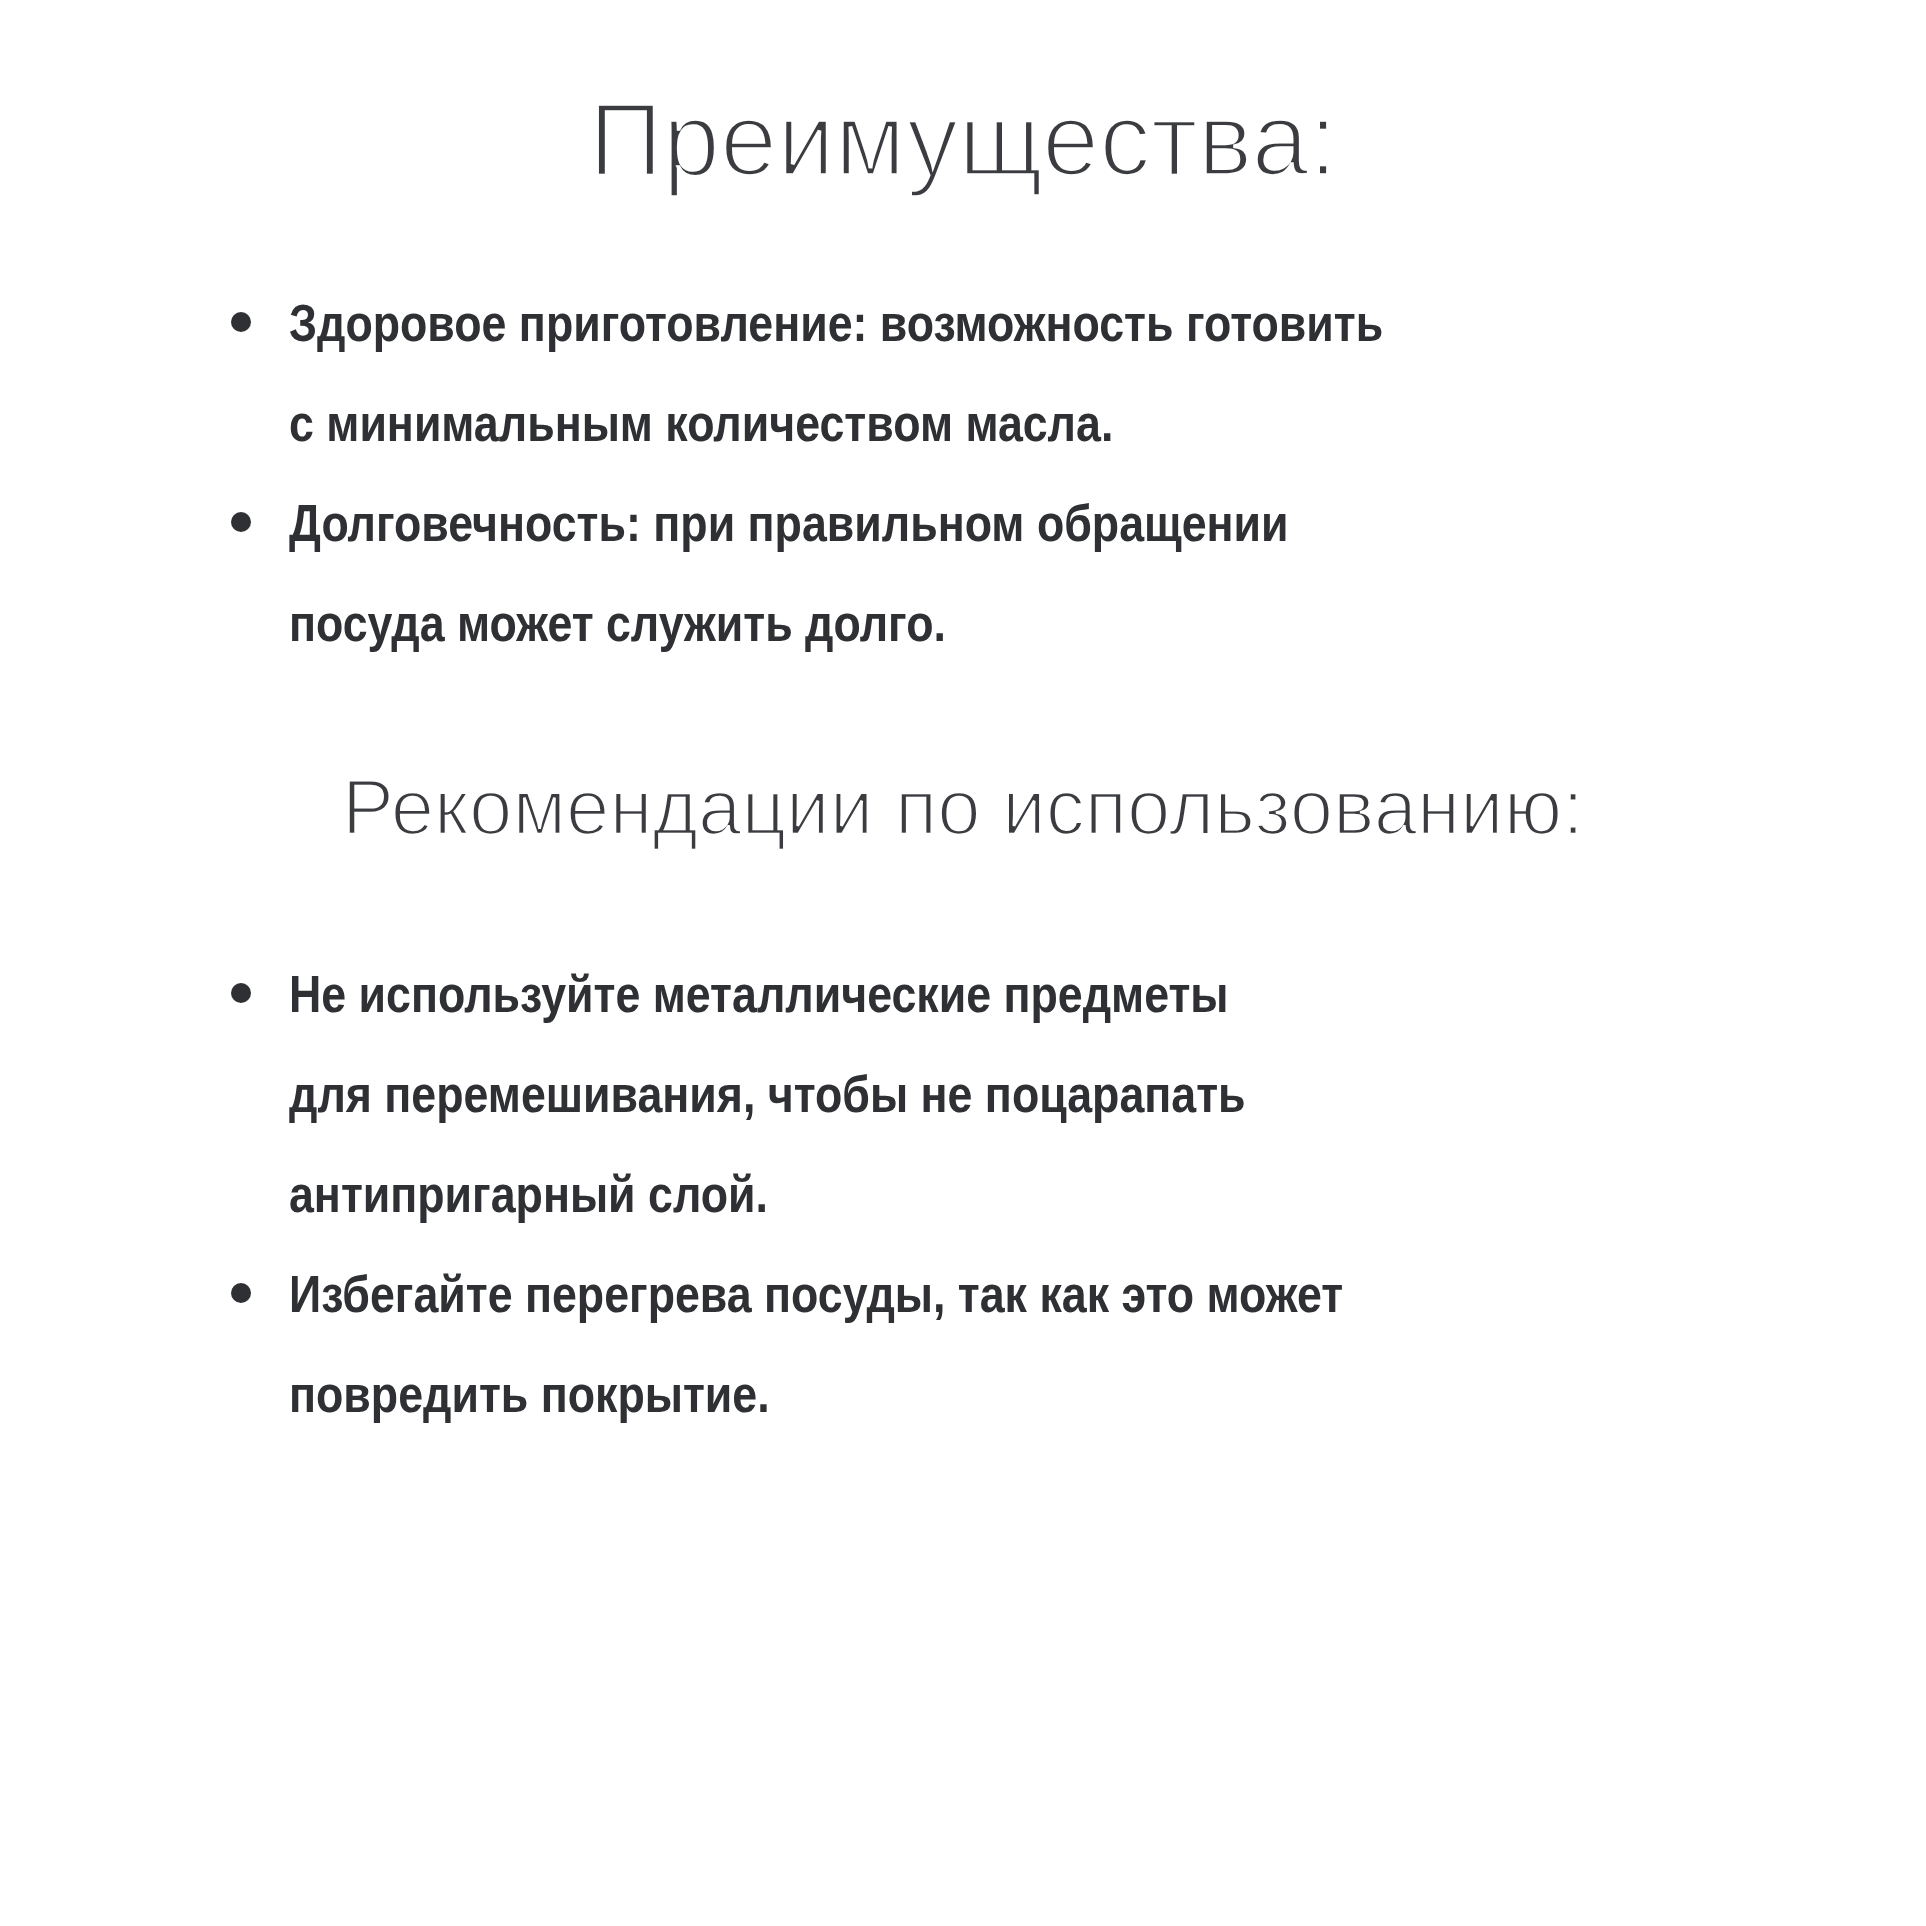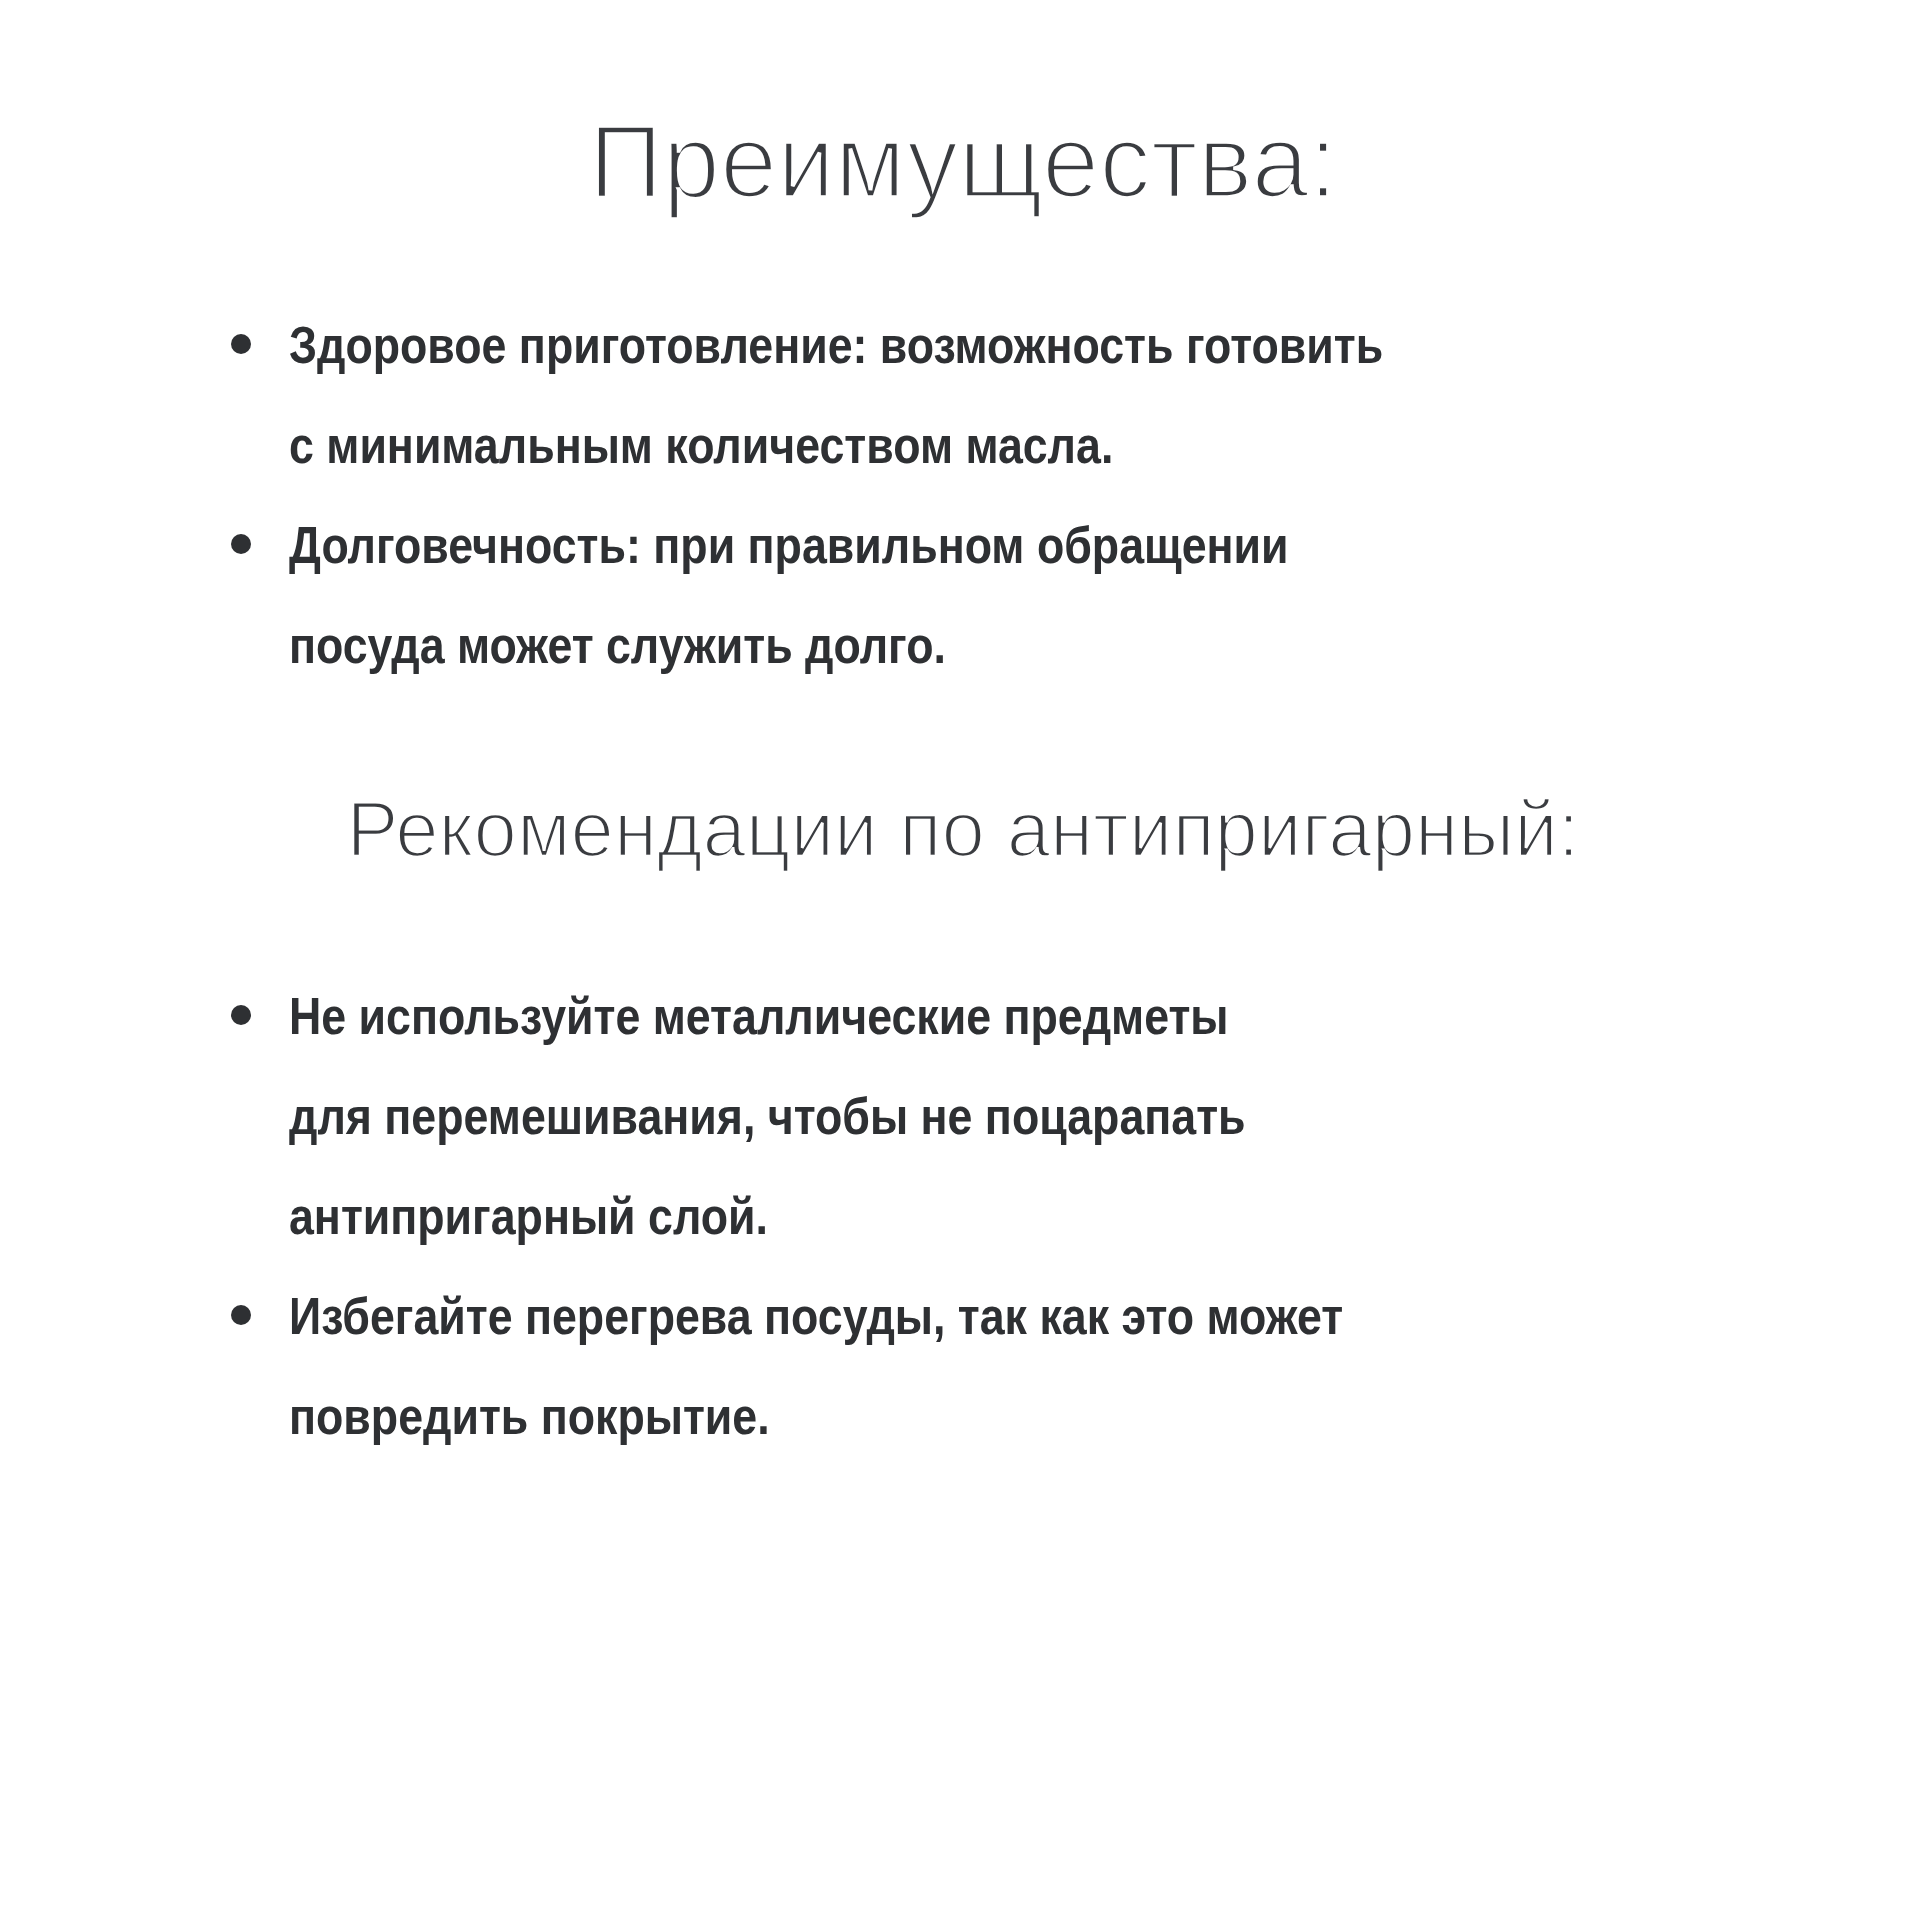--- a/index.html
+++ b/index.html
@@ -19,21 +19,21 @@
   .h {
     margin: 0;
     text-align: center;
     font-weight: 400;
     color: var(--heading-color, #3a3c40);
     -webkit-text-stroke: 3.7px #ffffff;
   }
   .h1 {
     font-size: 103px;
     line-height: 103px;
-    margin-top: 110px;
+    margin-top: 88px;
   }
   .h2 {
     font-size: 78px;
     line-height: 96px;
     margin-top: 86px;
     -webkit-text-stroke: 2.7px #ffffff;
   }
   .list {
     list-style: none;
     margin: 0;
@@ -79,21 +79,21 @@
       <span class="txt">Здоровое приготовление: возможность готовить
 с минимальным количеством масла.</span>
     </li>
     <li class="item">
       <span class="dot"></span>
       <span class="txt">Долговечность: при правильном обращении
 посуда может служить долго.</span>
     </li>
   </ul>
 
-  <h2 class="h h2">Рекомендации по антипригарный:</h2>
+  <h2 class="h h2">Рекомендации по использованию:</h2>
 
   <ul class="list list-2">
     <li class="item">
       <span class="dot"></span>
       <span class="txt">Не используйте металлические предметы
 для перемешивания, чтобы не поцарапать
 антипригарный слой.</span>
     </li>
     <li class="item">
       <span class="dot"></span>

